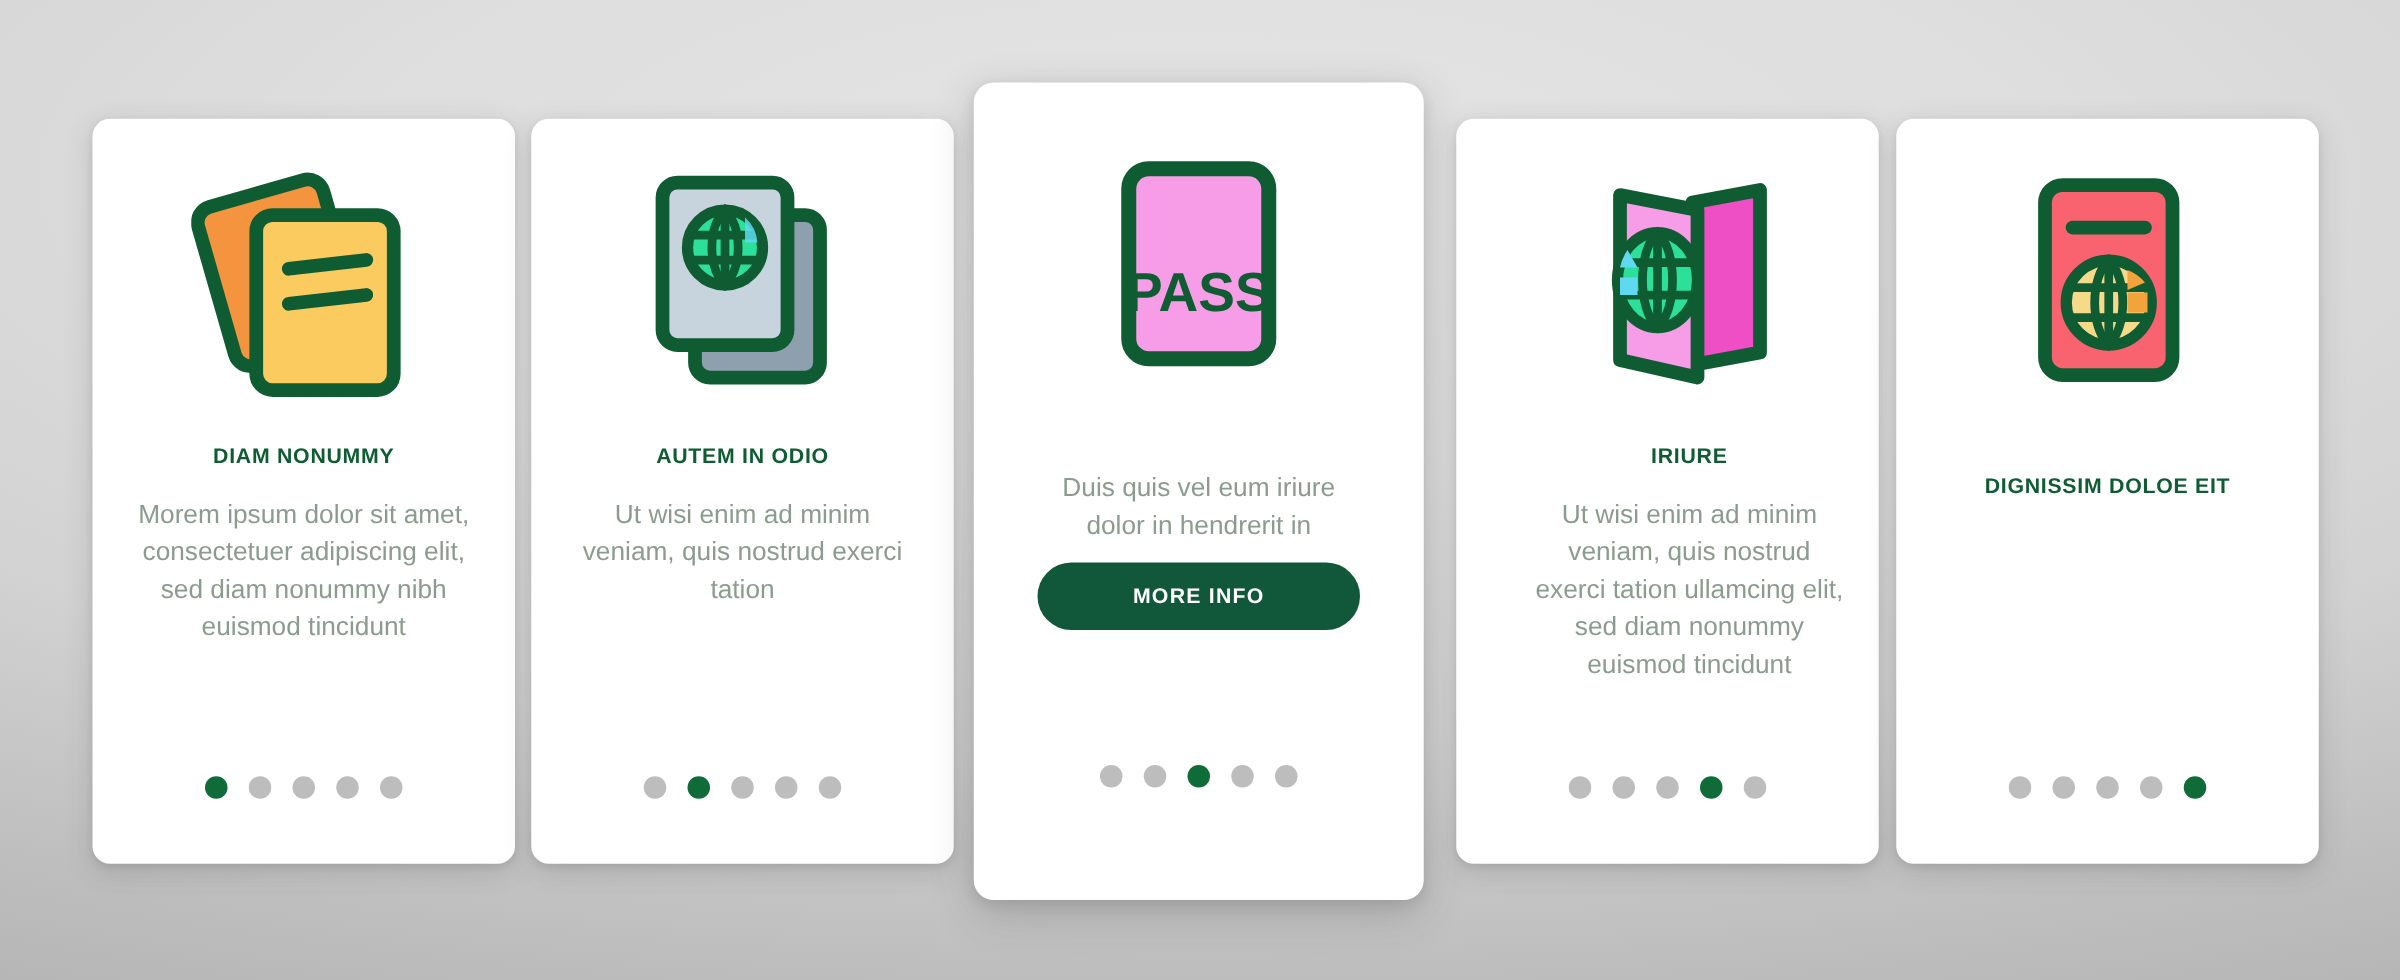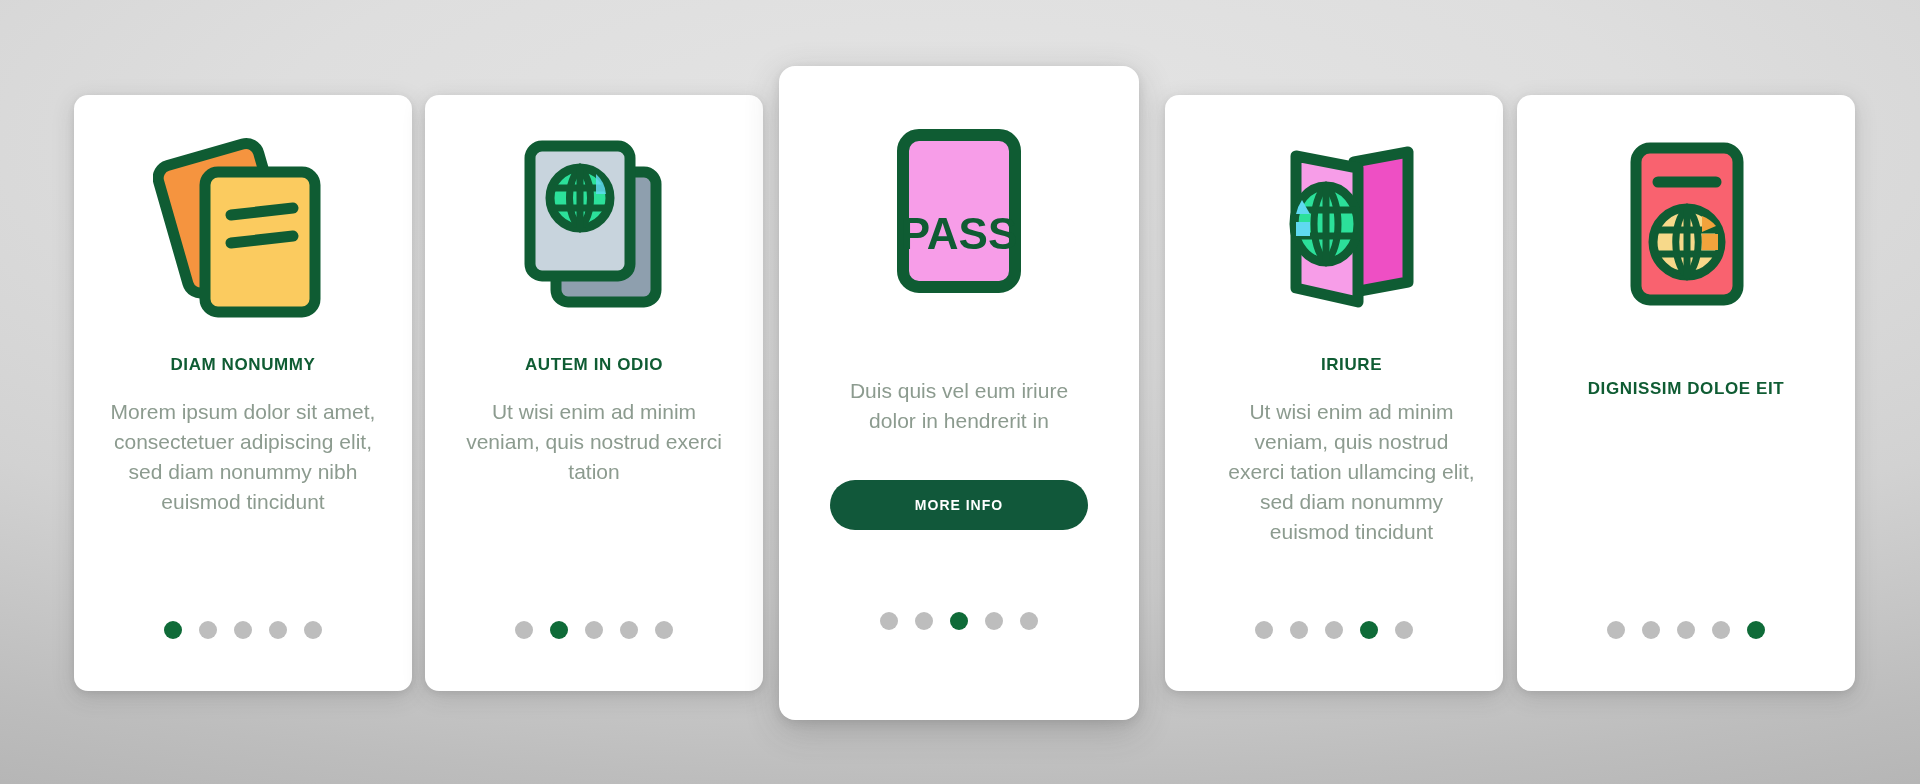--- a/index.html
+++ b/index.html
@@ -78,26 +78,26 @@
     padding: 0 28px;
     max-width: 290px;
   }
   .card.center .card-body {
     color: #8c9b8f;
     margin-top: 20px;
     max-width: 260px;
   }
 
   .more-btn {
-    margin-top: 44px;
+    margin-top: 14px;
     background: #11583a;
     color: #ffffff;
     border: none;
     border-radius: 30px;
-    font-size: 14px;
+    font-size: 17px;
     font-weight: bold;
     letter-spacing: 1px;
     padding: 17px 0;
     width: 258px;
     font-family: "Liberation Sans", sans-serif;
     cursor: pointer;
   }
 
   .dots {
     position: absolute;

